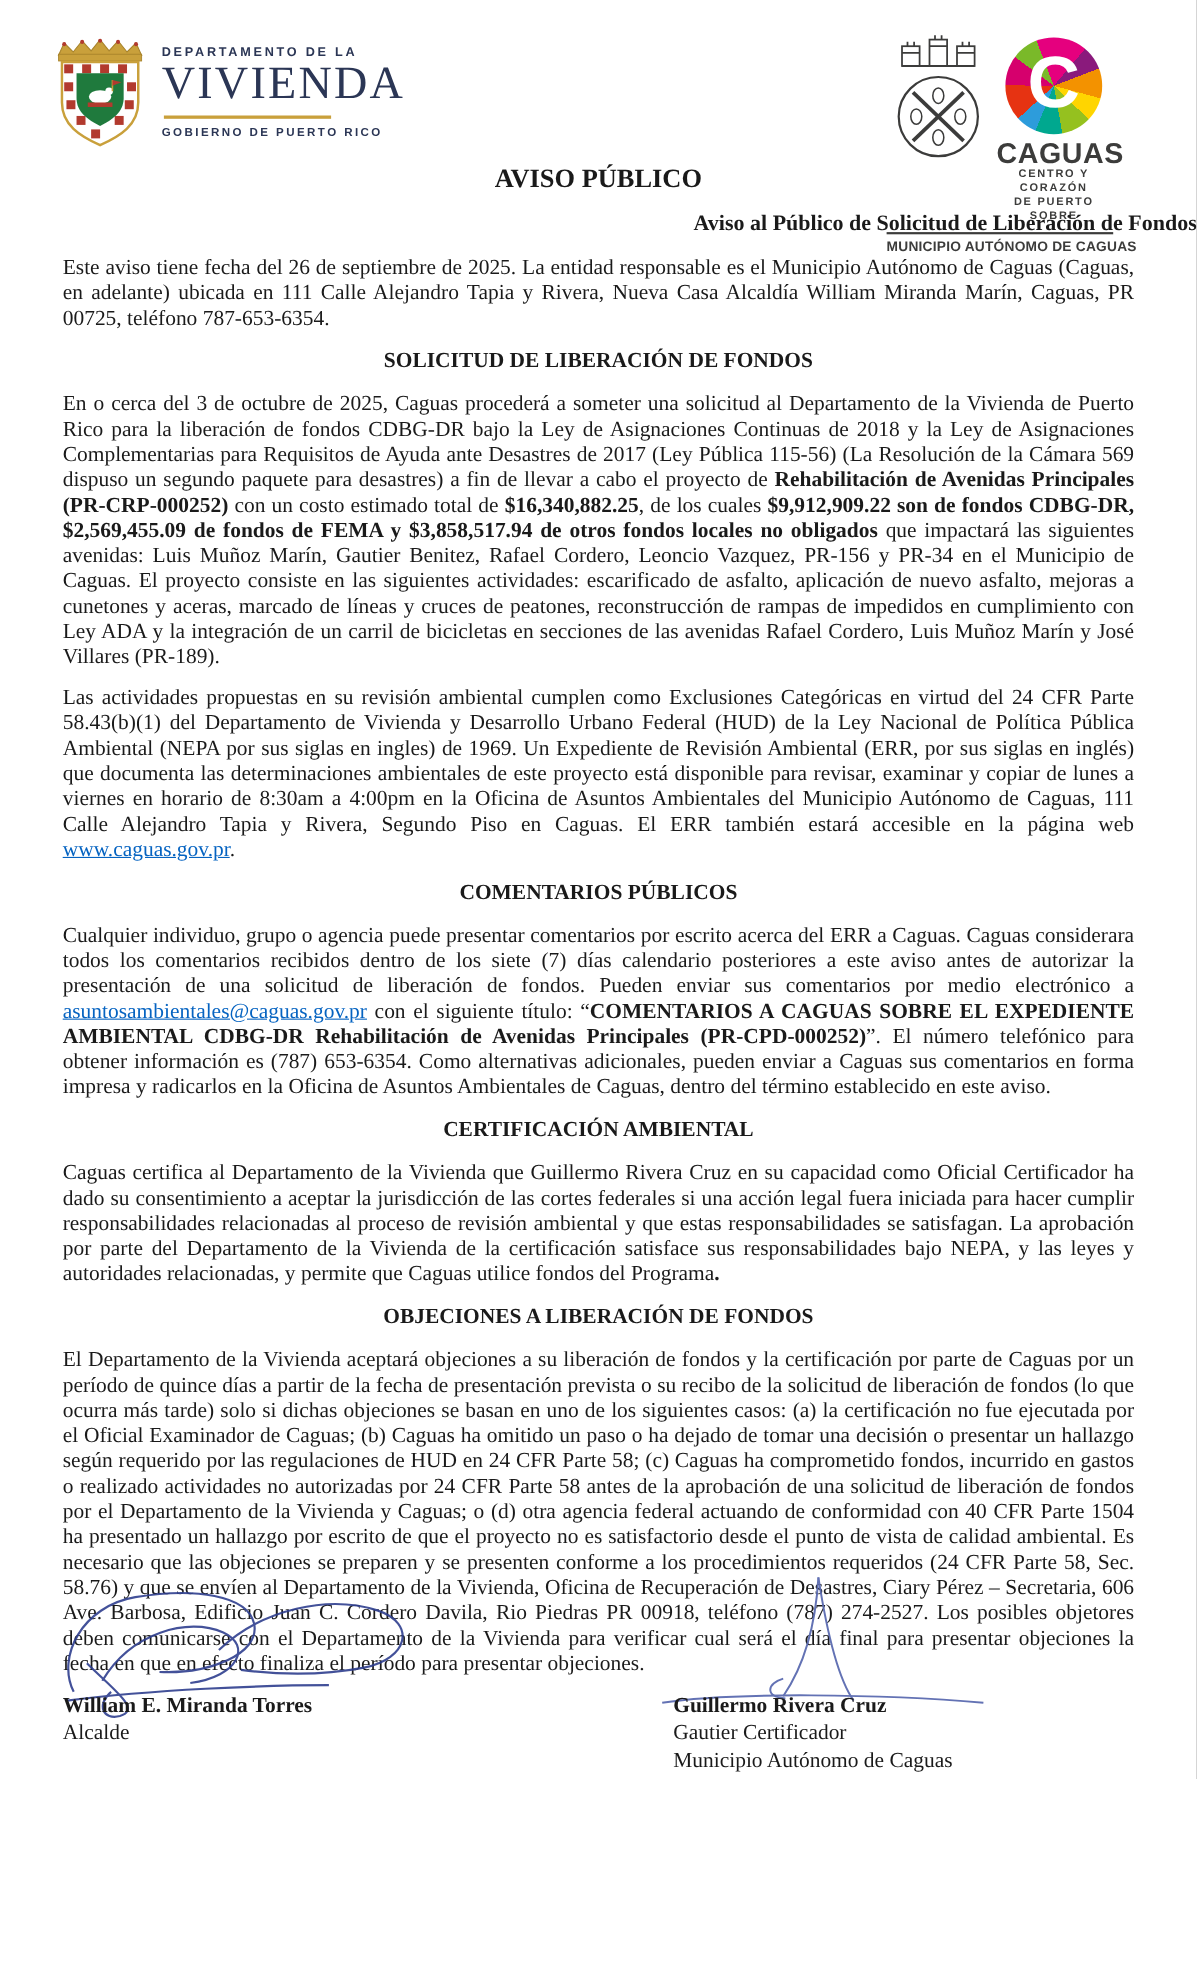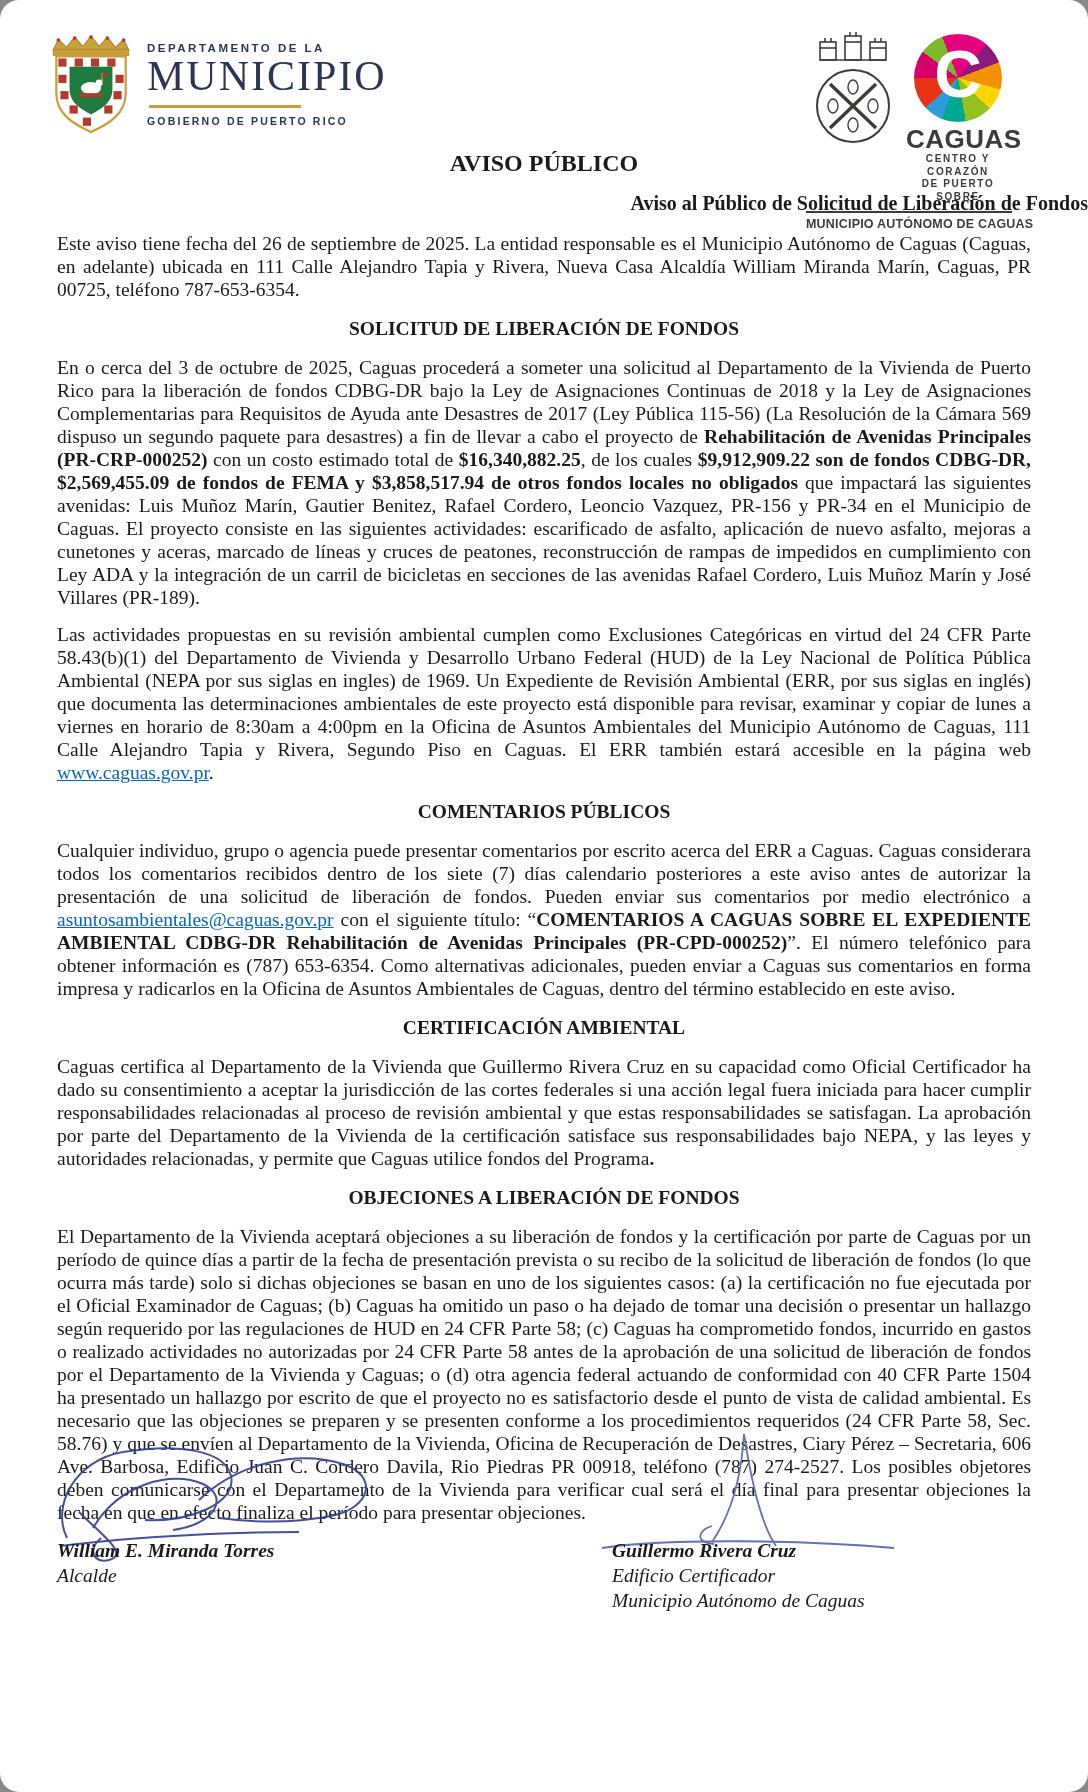--- a/index.html
+++ b/index.html
@@ -4,21 +4,20 @@
 <style>
   html,body{margin:0;padding:0;background:#888;}
   .page{
     position:relative;
     width:1088px;height:1792px;
     margin:0 auto;
     background:#ffffff;
     overflow:hidden;
     font-family:"Liberation Serif", serif;
     color:#1a1a1a;
-    border-radius:19px;
   }
   
   .hdr{position:relative;height:232px;}
   
   .viv{position:absolute;left:45px;top:34px;display:flex;}
   .viv-crest{width:92px;height:102px;}
   .viv-text{margin-left:10px;padding-top:8px;font-family:"Liberation Sans",sans-serif;color:#2b3655;}
   .viv-dept{font-size:11.5px;font-weight:700;letter-spacing:2.5px;}
   .viv-name{font-family:"Liberation Serif",serif;font-size:42px;letter-spacing:2px;line-height:1.08;color:#2b3655;}
   .viv-rule{width:152px;height:3px;background:#c9a03b;margin:6px 0 7px 2px;}
@@ -39,21 +38,21 @@
   
   .title{position:absolute;left:0;right:0;top:150px;text-align:center;font-weight:700;font-size:24px;}
   .subtitle{position:absolute;left:0;right:0;top:192px;text-align:right;font-weight:700;font-size:20px;}
   
   .doc{margin:0 57px;font-size:19.5px;line-height:23px;text-align:justify;}
   .doc p{margin:0 0 14px 0;}
   .doc h2{margin:16px 0 16px 0;font-size:19.5px;line-height:23px;font-weight:700;text-align:center;}
   .b{font-weight:700;}
   a.lnk{color:var(--link,#0563c1);text-decoration:underline;cursor:pointer;}
   
-  .sigrow{display:flex;margin:10px 57px 0 57px;font-style:italic;}
+  .sigrow{display:flex;margin:10px 57px 0 57px;}
   .sigcol{position:relative;}
   .sigcol.left{width:480px;}
   .sigcol.right{margin-left:auto;width:419px;}
   .signame{font-weight:700;font-size:19.5px;line-height:25px;position:relative;z-index:2;}
   .sigtitle{font-size:19.5px;line-height:25px;}
   .sig-svg{position:absolute;z-index:1;pointer-events:none;}
   .sig-svg.w{left:-8px;top:-96px;}
   .sig-svg.g{left:-18px;top:-112px;}
 </style>
 </head>
@@ -88,21 +87,21 @@
         </g>
         <path d="M24,32 h42 v22 c0,13 -10,19 -21,25 c-11,-6 -21,-12 -21,-25 Z" fill="#1f7a3d"></path>
         <ellipse cx="45" cy="53" rx="10" ry="6" fill="#ffffff"></ellipse>
         <circle cx="53" cy="48" r="3.4" fill="#ffffff"></circle>
         <rect x="34" y="58" width="22" height="4" fill="#b23a2e"></rect>
         <line x1="56" y1="38" x2="56" y2="48" stroke="#c9a03b" stroke-width="1.4"></line>
         <path d="M56,38 l8,2 l-8,3 Z" fill="#b23a2e"></path>
       </svg>
       <div class="viv-text">
         <div class="viv-dept">DEPARTAMENTO DE LA</div>
-        <div class="viv-name">MUNICIPIO</div>
+        <div class="viv-name">VIVIENDA</div>
         <div class="viv-rule"></div>
         <div class="viv-gov">GOBIERNO DE PUERTO RICO</div>
       </div>
     </div>
 
     <div class="cag">
       <div class="cag-top">
         <svg class="cag-crest" viewBox="0 0 94 128" fill="none" stroke="#3c3c3b">
           <g stroke-width="1.6">
             <rect x="14" y="14" width="16" height="18"></rect>
@@ -181,18 +180,18 @@
       <div class="sigtitle">Alcalde</div>
     </div>
     <div class="sigcol right">
       <svg class="sig-svg g" width="310" height="140" viewBox="0 0 310 140" fill="none" stroke="#5b6bb0" stroke-width="1.8" opacity="0.95">
         <path d="M150,8 C148,42 140,84 118,116"></path>
         <path d="M150,8 C158,60 168,100 182,120"></path>
         <path d="M118,100 C104,104 100,116 120,118"></path>
         <path d="M8,122 C70,112 210,114 300,122"></path>
       </svg>
       <div class="signame">Guillermo Rivera Cruz</div>
-      <div class="sigtitle">Edificio Certificador</div>
+      <div class="sigtitle">Gautier Certificador</div>
       <div class="sigtitle">Municipio Autónomo de Caguas</div>
     </div>
   </div>
 
 </div>
 
 </body></html>

